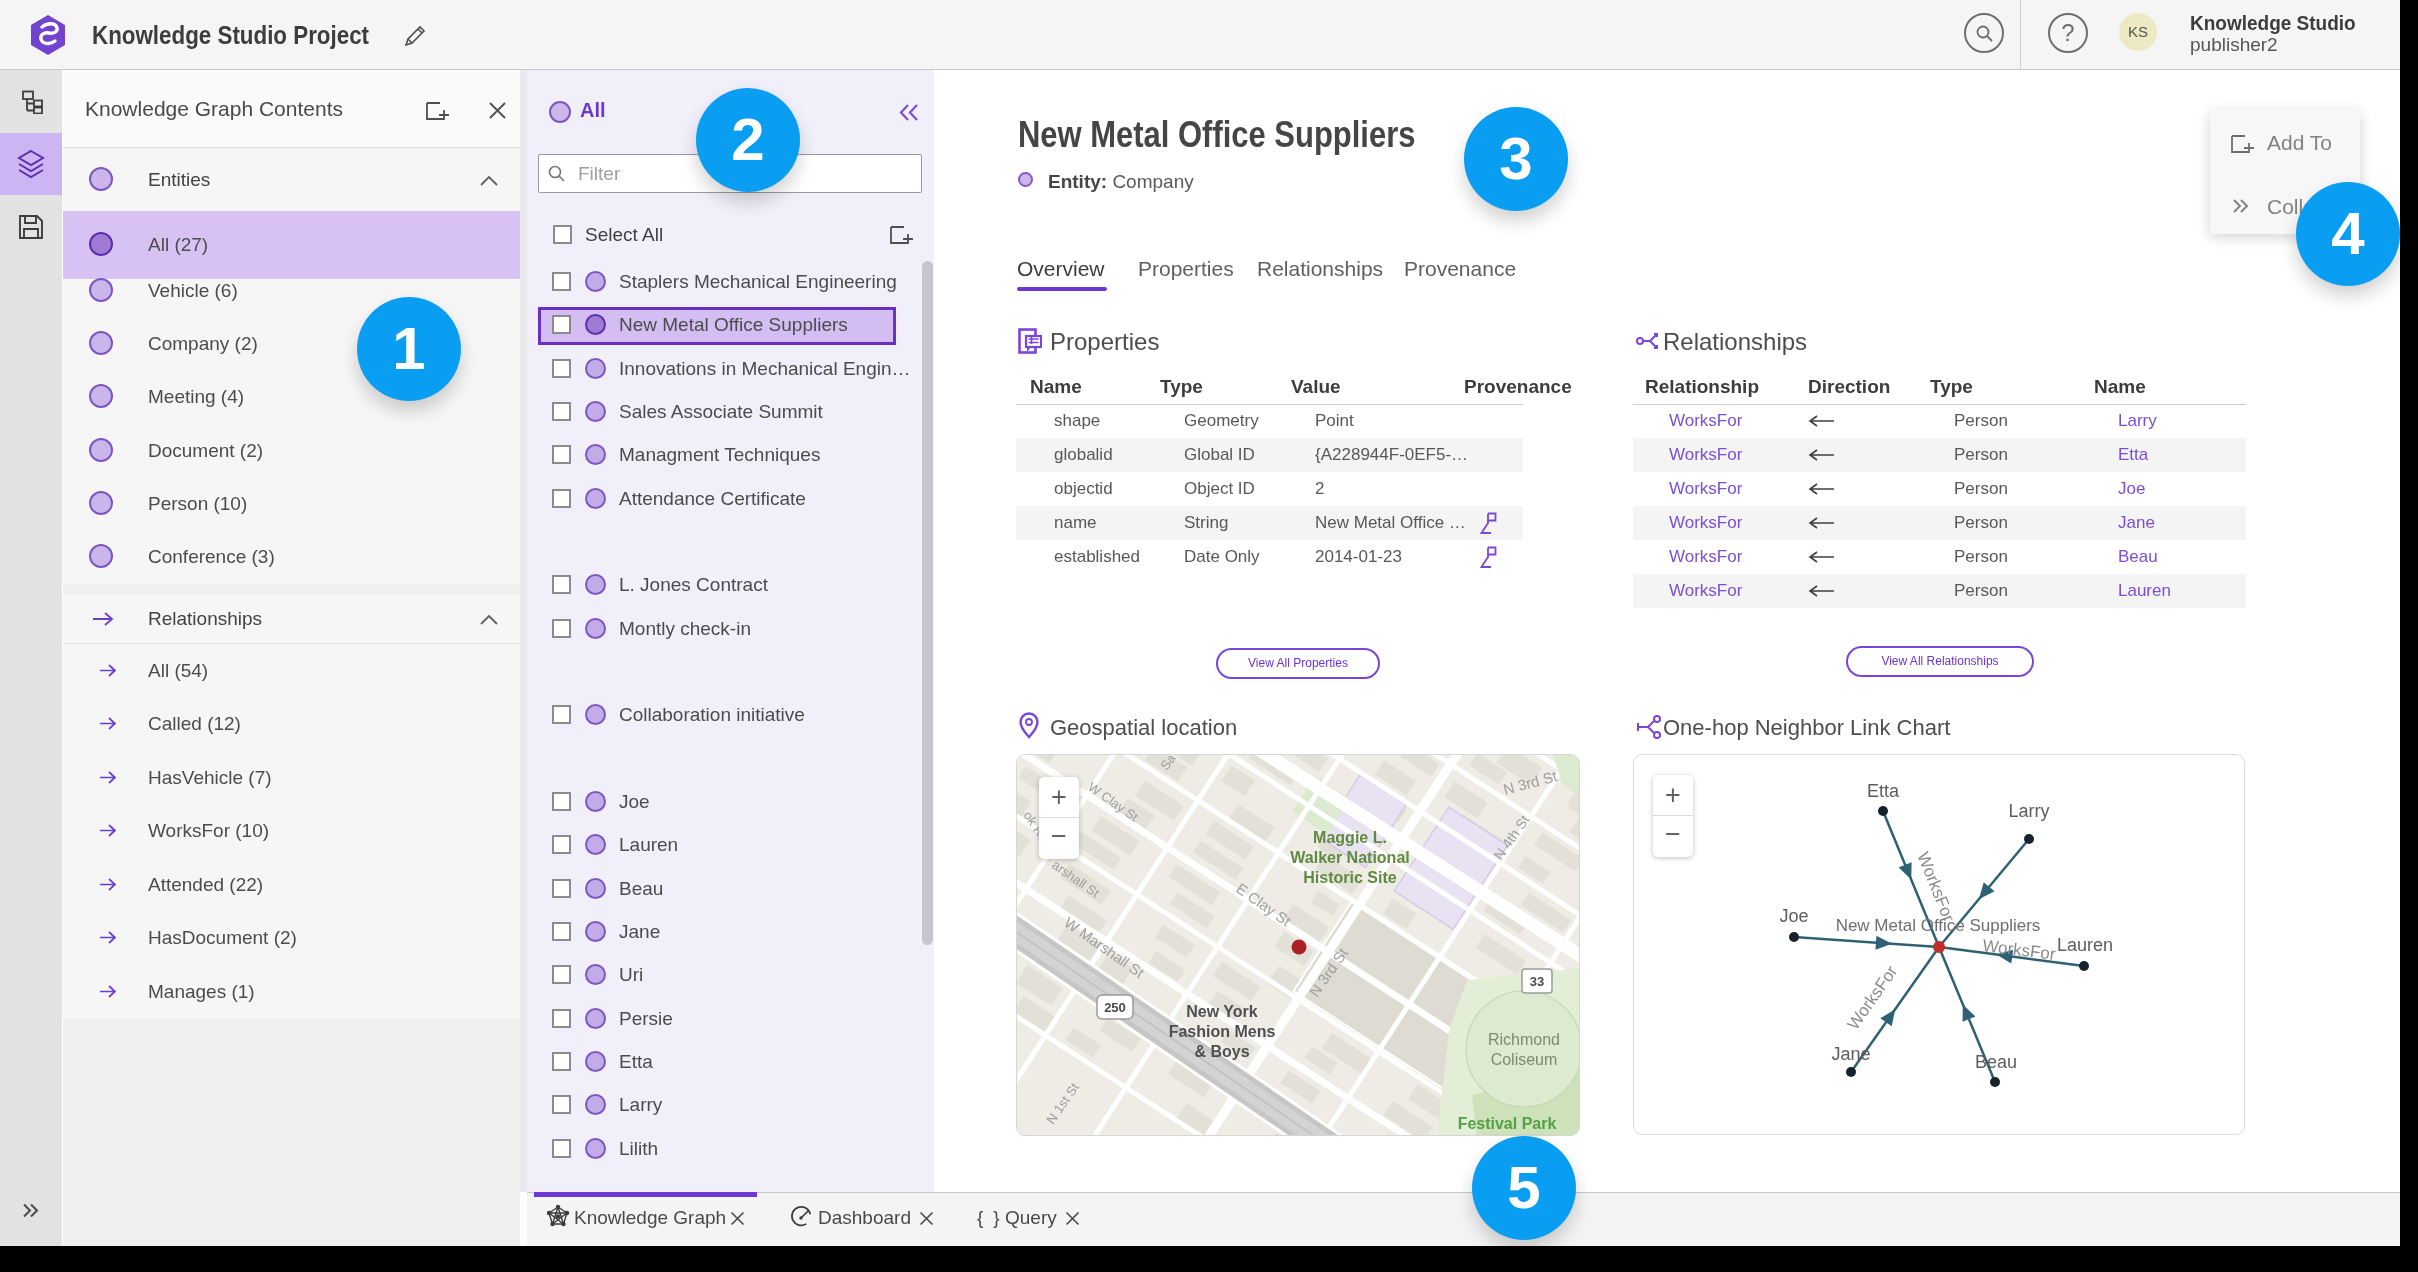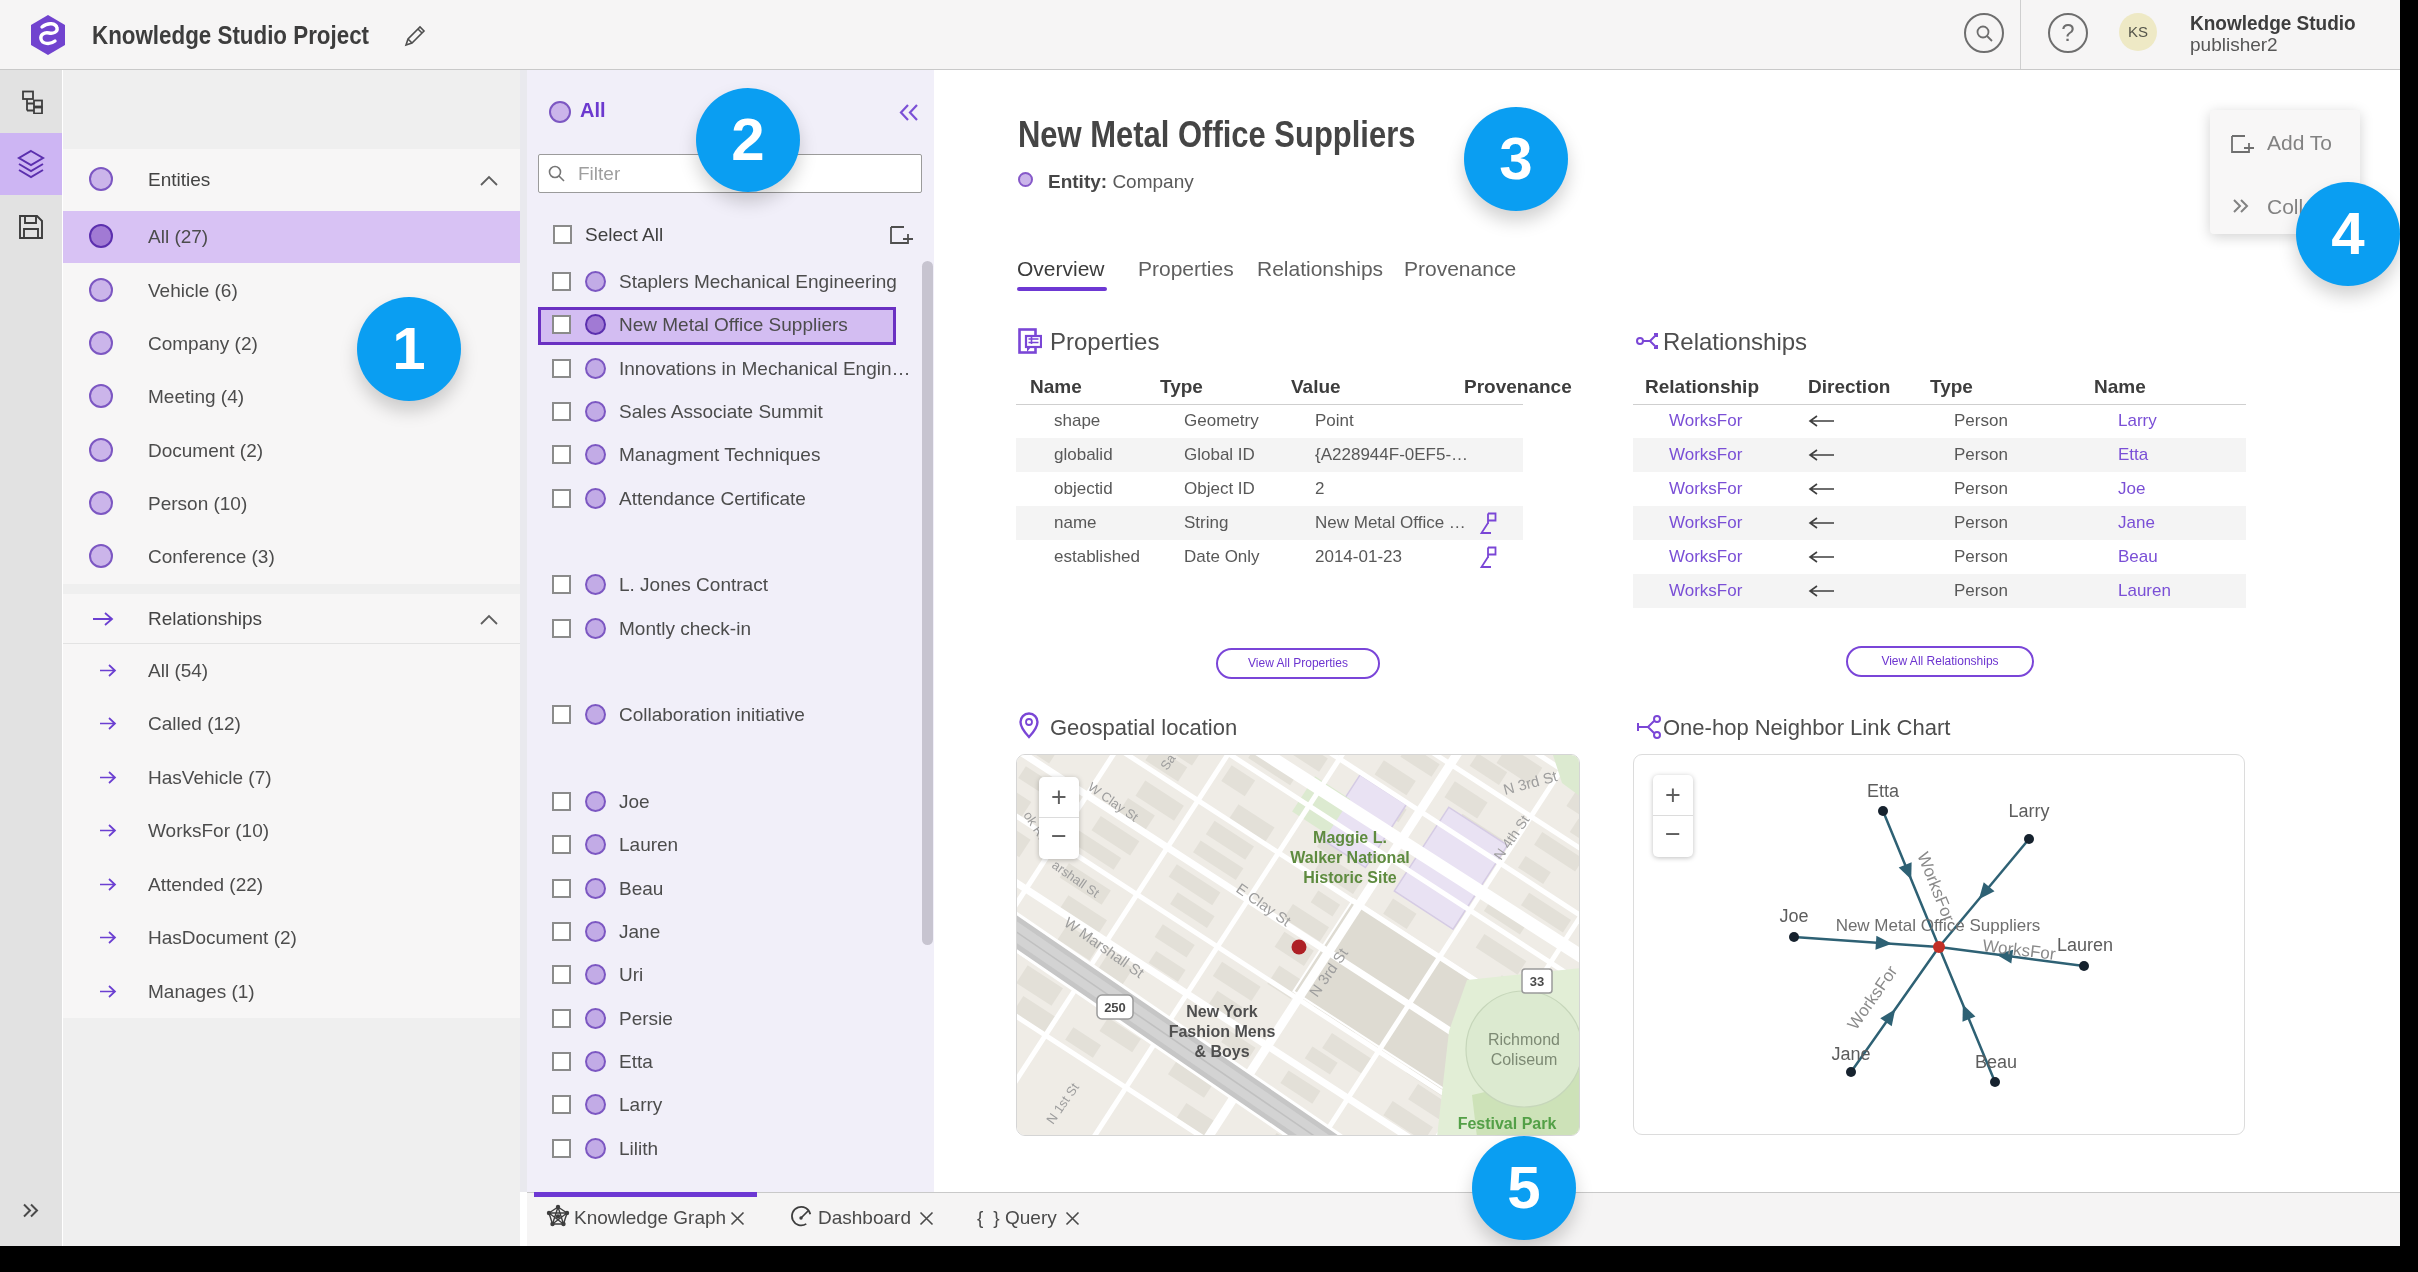--- a/index.html
+++ b/index.html
@@ -113,30 +113,39 @@
         <path d="M7 2 V9 H18 V2"></path>
         <path d="M6 24 V15 H20 V24"></path>
       </g>
     </svg>
     <svg class="abs" style="left:22px;top:1133px" width="17" height="15" viewBox="0 0 17 15">
       <path d="M2 1.5 L8 7.5 L2 13.5 M9 1.5 L15 7.5 L9 13.5" fill="none" stroke="#4a4a4a" stroke-width="2"></path>
     </svg>
   </div>
 
   <div id="p1">
+    <div id="p1head">
+      <div class="t">Knowledge Graph Contents</div>
+      <svg class="abs" style="left:362px;top:28px" width="25" height="24" viewBox="0 0 25 24">
+        <path d="M2 5 V21 H19 M2 5 H15 M19 12 V21 M14 17 H24 M19 12 V22" fill="none" stroke="#4f4f4f" stroke-width="1.8"></path>
+      </svg>
+      <svg class="abs" style="left:426px;top:32px" width="17" height="17" viewBox="0 0 17 17">
+        <path d="M1 1 L16 16 M16 1 L1 16" stroke="#4f4f4f" stroke-width="1.8"></path>
+      </svg>
+    </div>
     <div id="p1list">
 
       <div class="prow" style="top:0px;height:62px">
         <div class="pcirc"></div>
           <div class="ptext" style="color:#434343">Entities</div>
         <svg class="caret" width="18" height="11" viewBox="0 0 18 11">
             <path d="M1 10 L9 2 L17 10" fill="none" stroke="#5f5f5f" stroke-width="1.8"></path>
           </svg>
       </div>
-      <div class="prow" style="top:62px;height:52px;background:#d8c2f4">
+      <div class="prow" style="top:62px;height:68px;background:#d8c2f4">
         <div class="pcirc sel"></div>
           <div class="ptext">All (27)</div>
       </div>
       <div class="prow" style="top:115px">
           <div class="pcirc"></div>
           <div class="ptext">Vehicle (6)</div>
         </div>
       <div class="prow" style="top:168px">
           <div class="pcirc"></div>
           <div class="ptext">Company (2)</div>

